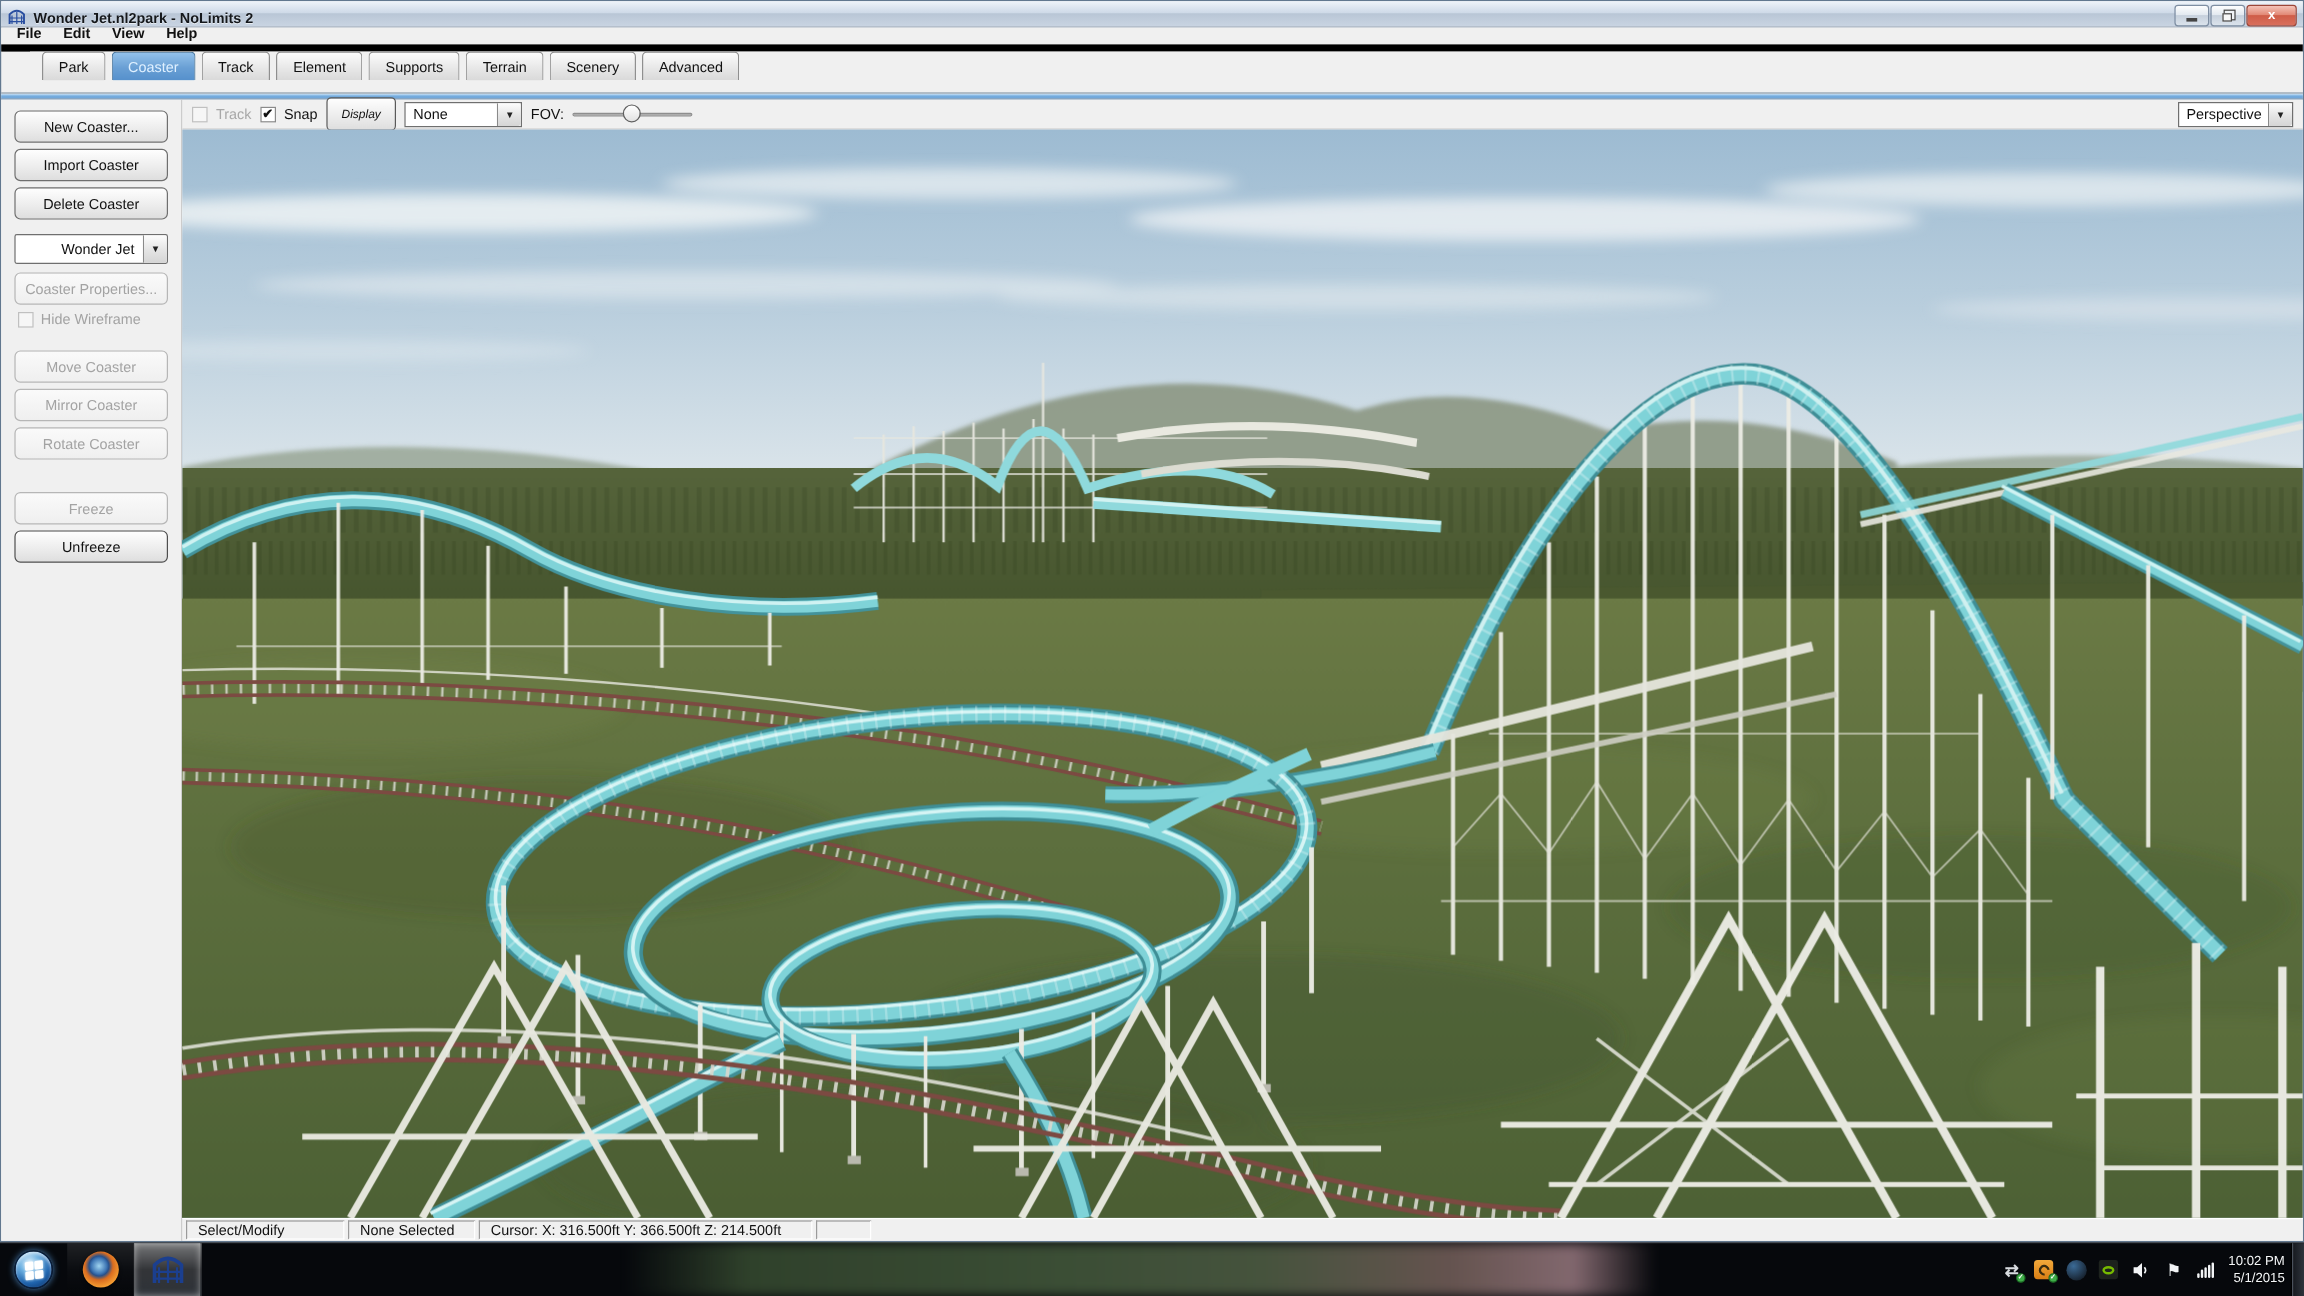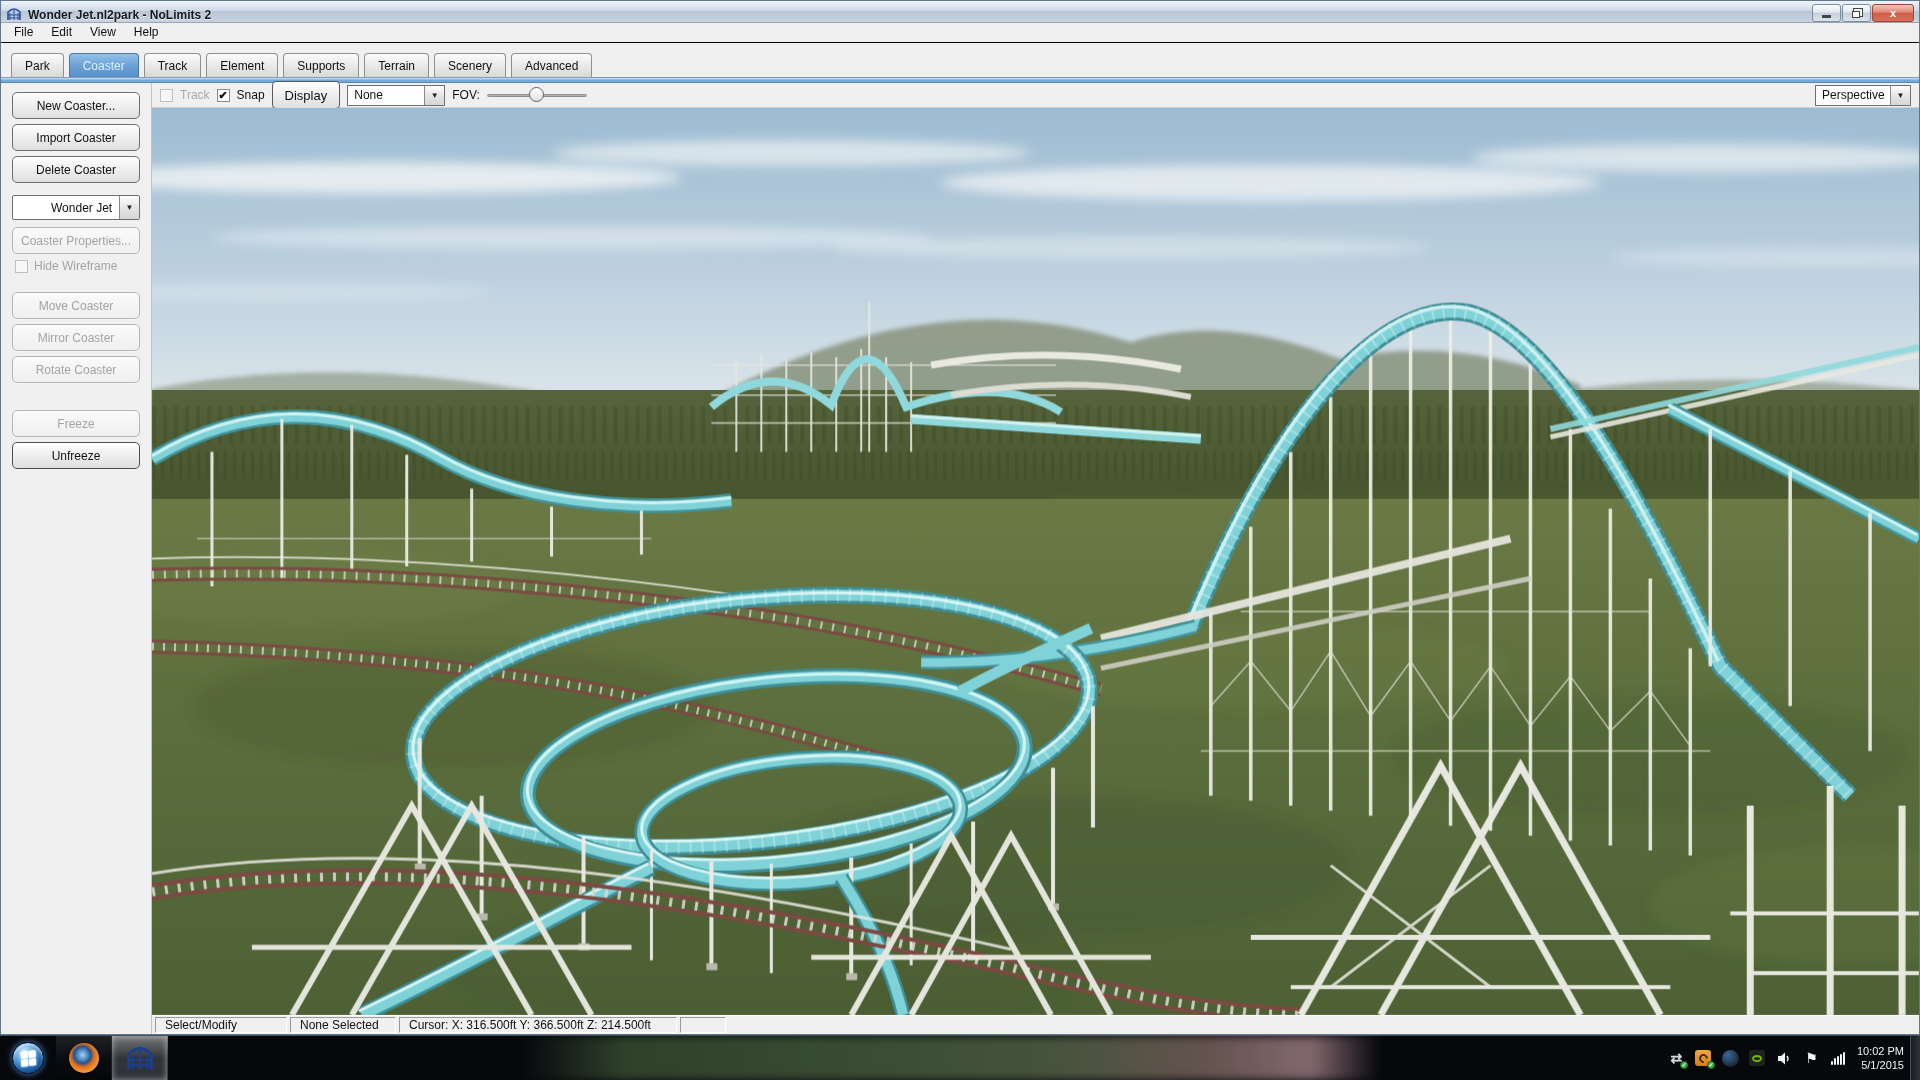--- a/index.html
+++ b/index.html
@@ -24,26 +24,26 @@
     background:linear-gradient(#fdfefe,#e3e9f0 45%,#c6d0dc 50%,#dbe3ec);
     font-size:11px; color:#333; cursor:pointer; }
   .win-btn.close { width:42px; background:linear-gradient(#f4c3b8,#e28a77 45%,#cf5d48 50%,#d96f5c);
     border-color:#9c4638; color:#fff; font-weight:bold; }
   .restore-glyph { width:8px; height:7px; border:1px solid #444; background:#f8f8f8;
     box-shadow:2px -2px 0 -0px #f0f3f6, 2px -2px 0 1px #444; margin-top:2px; margin-right:2px; }
   .min-glyph { width:9px; height:3px; background:#444; margin-top:7px; }
 
   
   .menubar { height:20px; flex:0 0 20px; background:#f0f0f0; display:flex;
-    align-items:flex-start; padding-left:4px; border-bottom:1px solid #000000; }
+    align-items:flex-end; padding-left:4px; border-bottom:6px solid #000000;font-weight:bold; }
   .menu-item { font-size:12px; color:#111; padding:2px 9px; cursor:default; }
 
   
   .tabbar { height:34px; flex:0 0 34px; background:#f0f0f0; display:flex;
-    align-items:flex-end; padding-left:10px; gap:5px; }
+    padding-left:10px; gap:5px;margin-left:24px; }
   .tab { height:24px; padding:0 13px; display:flex; align-items:center; font-size:12px;
     color:#111; background:linear-gradient(#fcfcfc,#e6e6e6 60%,#d9d9d9);
     border:1px solid #8f8f8f; border-bottom:none; border-radius:4px 4px 0 0; cursor:pointer; }
   .tab.active { background:linear-gradient(#93c1ea,#699fd4 55%,#5590cc);
     border-color:#49779f; color:#dff0ff; }
   .accent-line { height:6px; flex:0 0 6px;
     background:linear-gradient(#d6e7f6,#8abbe6 40%,#6aa3d8 70%,#7fb0de);
     border-top:1px solid #8a9aaa; border-bottom:1px solid #5f87ad; }
 
   
@@ -73,23 +73,23 @@
     display:flex; align-items:center; justify-content:center; font-size:11px;
     line-height:11px; color:#111; font-weight:bold; }
   .checkbox.disabled { border-color:#c0c0c0; background:#f6f6f6; }
 
   
   .main { flex:1; display:flex; flex-direction:column; min-width:0; }
   .viewtoolbar { height:25px; flex:0 0 25px; background:#f0f0f0; display:flex;
     align-items:center; gap:7px; padding:0 8px; font-size:12px; color:#111;
     border-bottom:1px solid #d0d0d0; }
   .vt-label.disabled { color:#a8a8a8; }
-  .tb-btn { height:28px; padding:0 12px; font-size:13px; color:#111;
+  .tb-btn { height:28px; padding:0 12px; font-size:10px; color:#111;
     background:linear-gradient(#fefefe,#ededed 55%,#dedede);
-    border:1px solid #5a5a5a; border-radius:4px; cursor:pointer; }
+    border:1px solid #5a5a5a; border-radius:4px; cursor:pointer;font-style:italic; }
   .tb-select { width:98px; height:21px; display:flex; align-items:center;
     background:#fff; border:1px solid #6f6f6f; cursor:pointer; }
   .tb-select .val { flex:1; font-size:12px; padding-left:6px; }
   .fov-slider { width:100px; height:18px; position:relative; cursor:pointer; }
   .fov-track { position:absolute; left:0; right:0; top:8px; height:3px;
     background:linear-gradient(#9a9a9a,#c8c8c8); border-radius:2px;
     border:1px solid #8e8e8e; }
   .fov-thumb { position:absolute; top:1px; left:42%; width:15px; height:15px;
     border-radius:50%; background:linear-gradient(#ffffff,#e2e2e2);
     border:1px solid #5f5f5f; }

